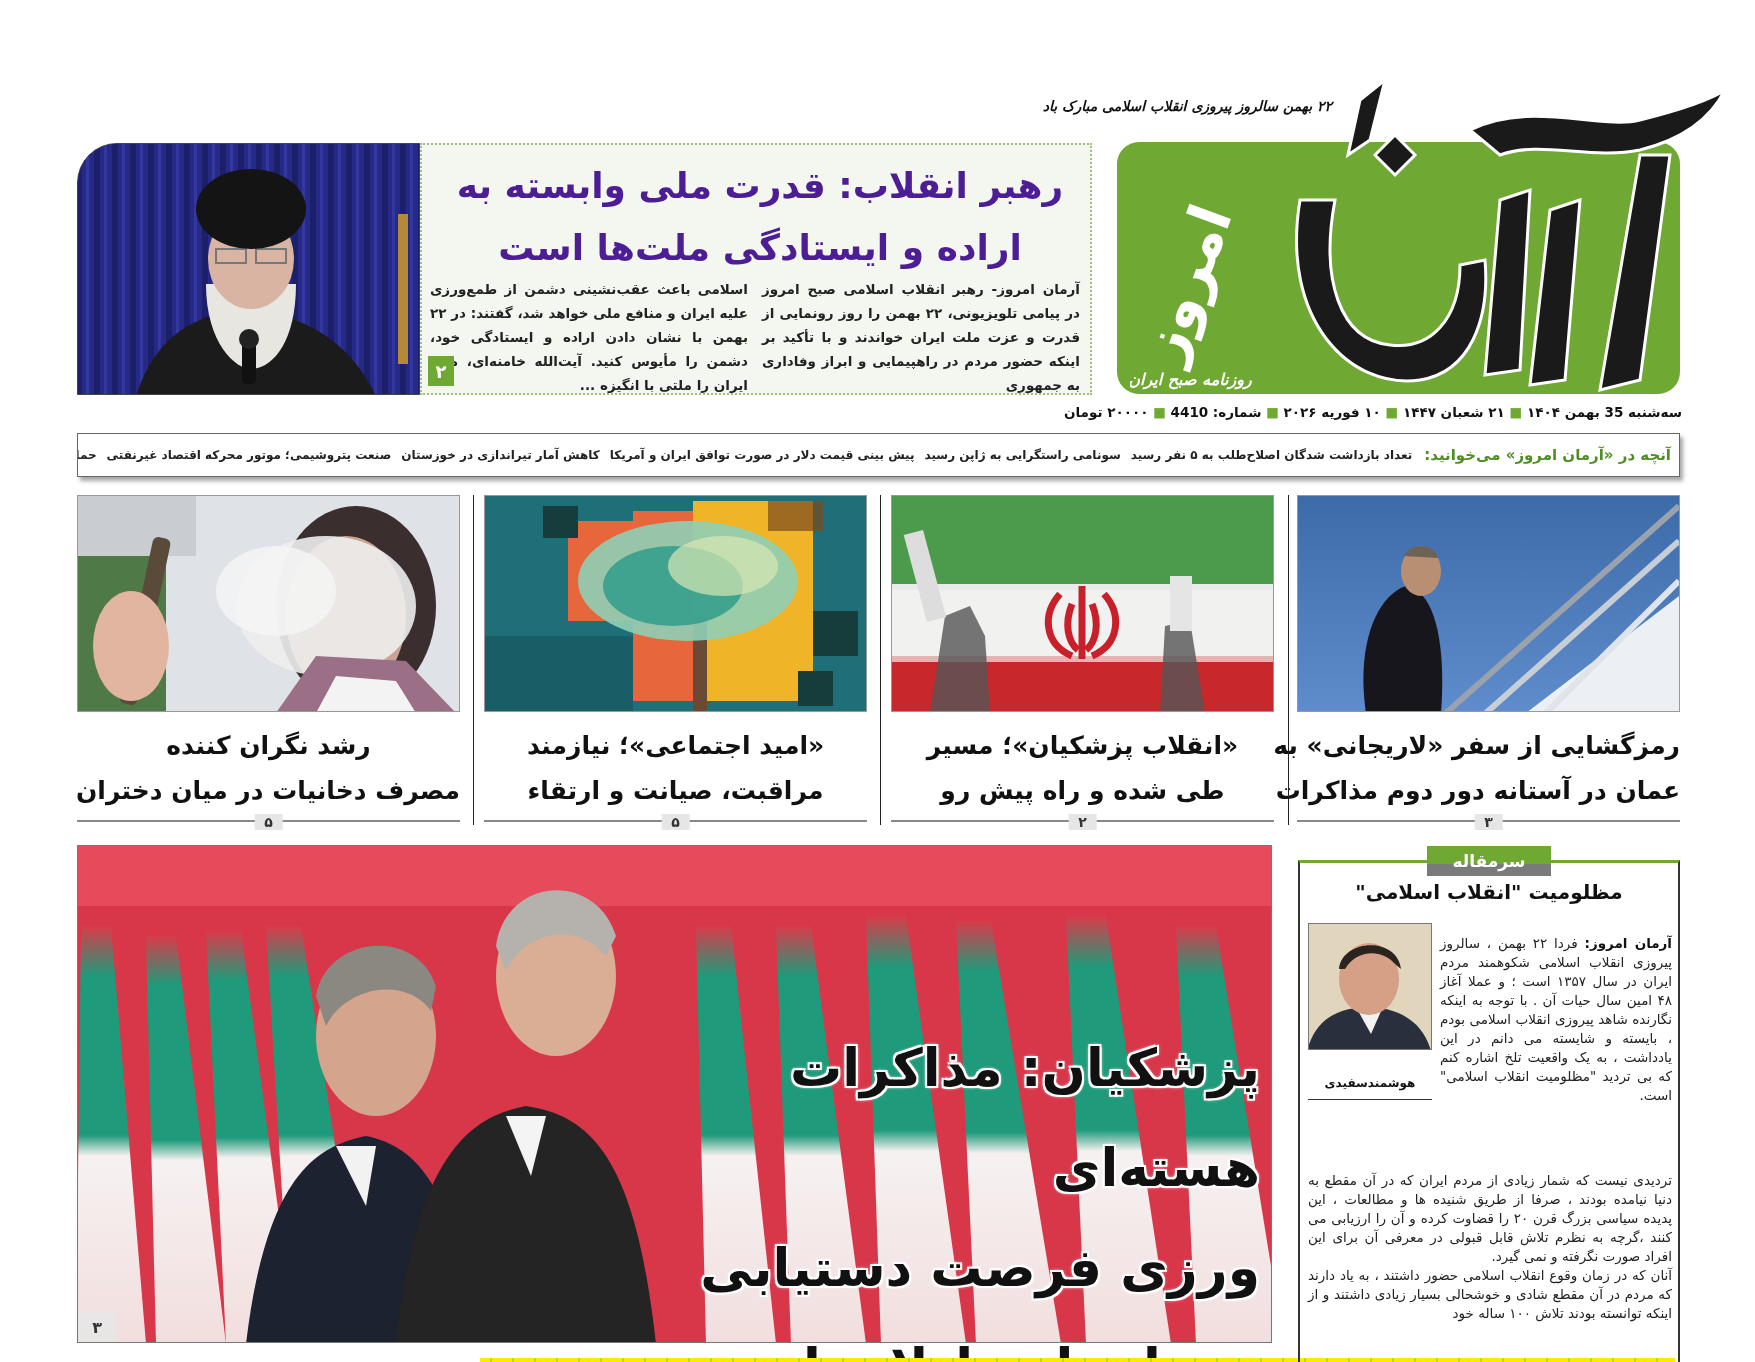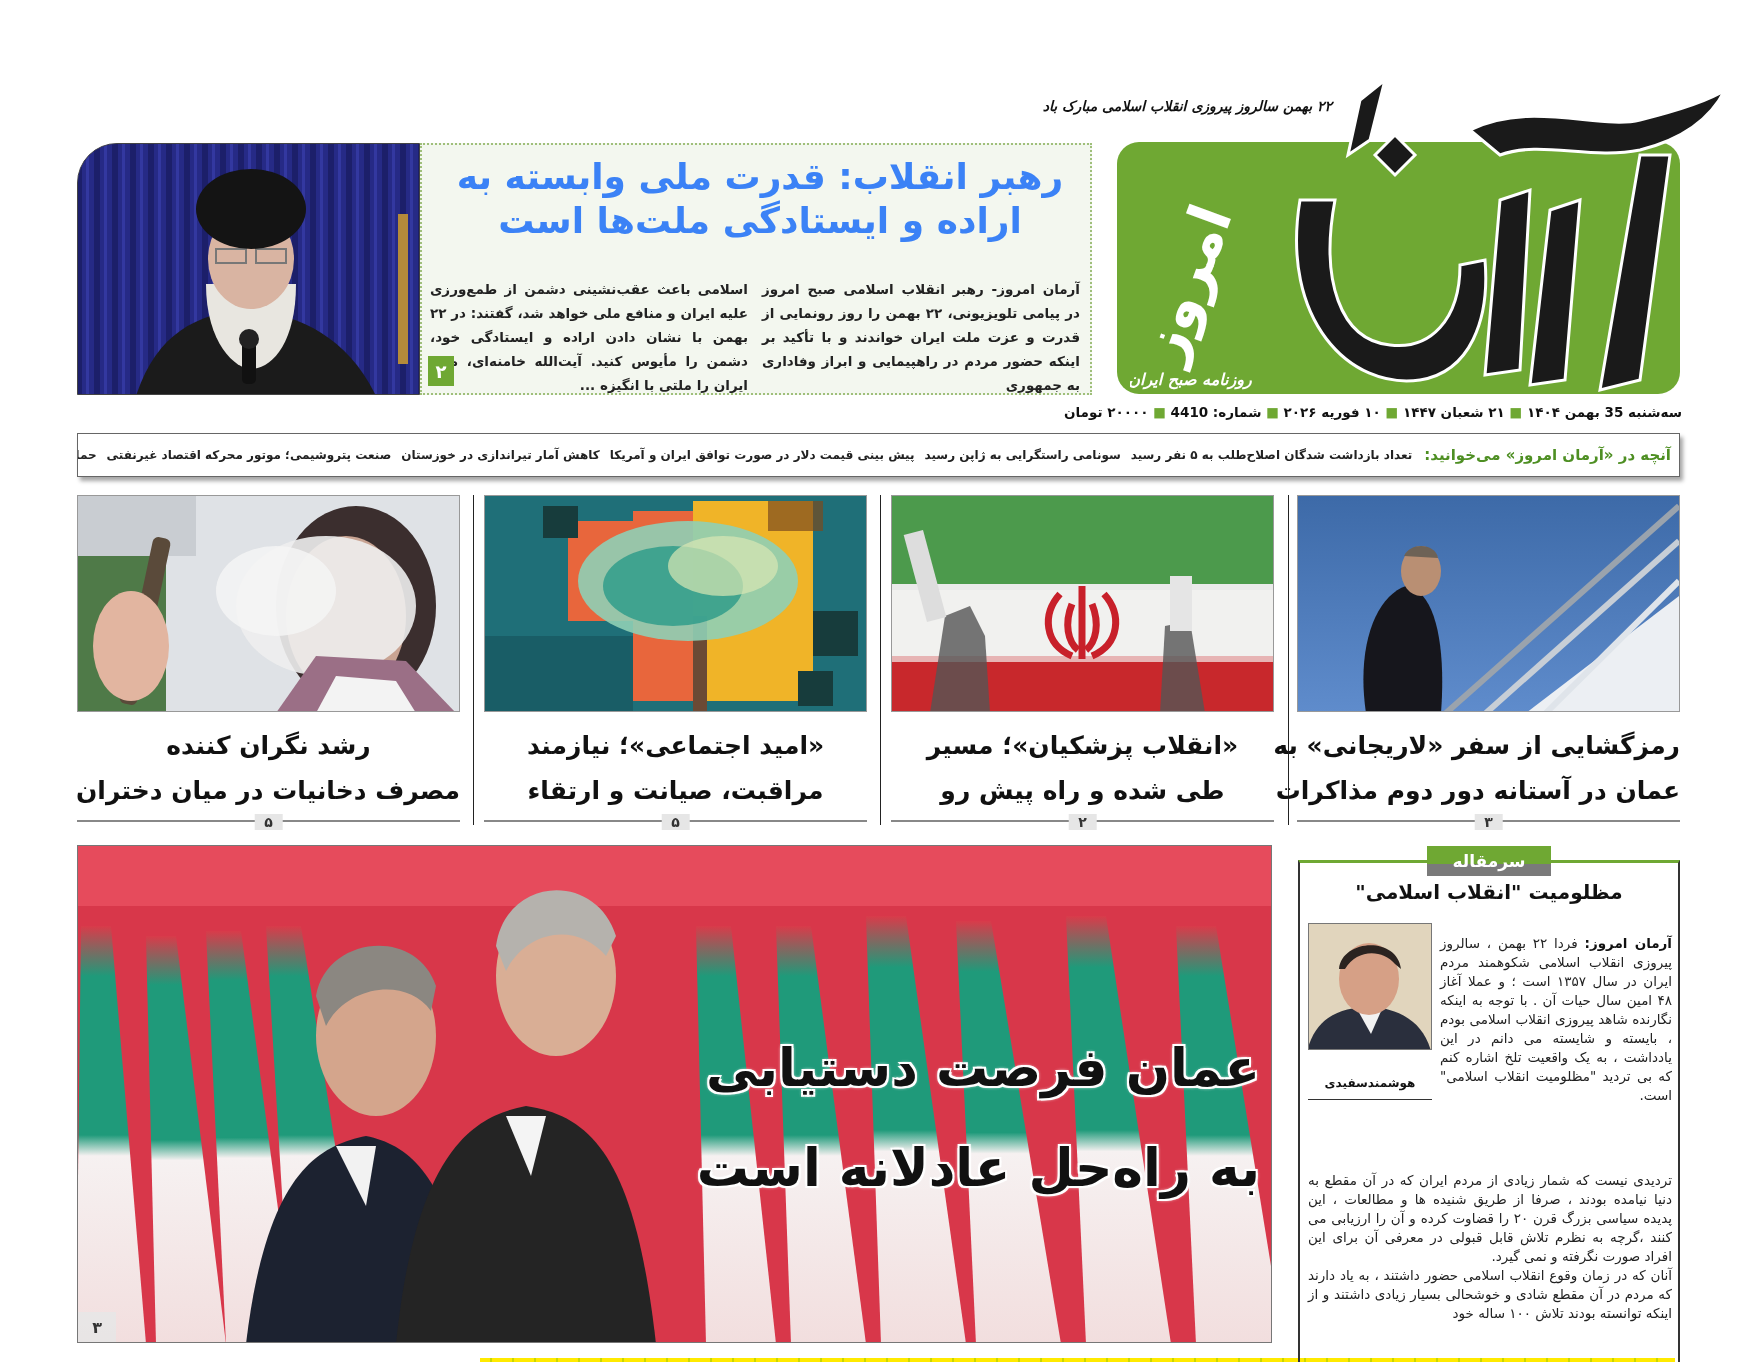--- a/index.html
+++ b/index.html
@@ -11,21 +11,21 @@
   
   .masthead-green { left: 1117px; top: 142px; width: 563px; height: 252px; background: #6fa833; border-radius: 22px; }
   .masthead-slogan { left: 1092px; top: 98px; width: 240px; font-family: "DejaVu Serif", serif; font-style: italic; font-weight: bold; font-size: 14px; color: #111; text-align: right; white-space: nowrap; direction: rtl; }
   .logo-main { left: 1170px; top: 60px; width: 560px; height: 340px; }
   .logo-sub { left: 1130px; top: 170px; width: 150px; height: 230px; }
   .dateline { left: 1117px; top: 404px; width: 565px; font-size: 13.5px; font-weight: bold; color: #111; white-space: nowrap; text-align: right; }
   .dateline .sep { color: #6fa833; }
 
   
   .lead-box { left: 420px; top: 143px; width: 672px; height: 252px; background: #f3f7ef; border: 2px dotted #9fbf7a; }
-  .lead-title { left: 440px; top: 155px; width: 640px; font-weight: bold; font-size: 36px; line-height: 44px; text-align: center; color: #3b82f6; }
+  .lead-title { left: 440px; top: 155px; width: 640px; font-weight: bold; font-size: 36px; line-height: 62px; text-align: center; color: #4c1d95; }
   .lead-body { top: 277px; width: 318px; font-size: 13.5px; line-height: 24px; font-weight: bold; text-align: justify; color: #222; }
   .lead-body.col1 { left: 762px; }
   .lead-body.col2 { left: 430px; }
   .page-badge { left: 428px; top: 356px; width: 26px; height: 30px; background: #6fa833; color: #fff; font-weight: bold; font-size: 18px; display: flex; align-items: center; justify-content: center; }
 
   .lead-photo { left: 77px; top: 143px; width: 343px; height: 252px; border-top-left-radius: 40px; overflow: hidden; background: #23267a; border: 1px solid #444; }
 
   
   .strip { left: 77px; top: 433px; width: 1603px; height: 44px; border: 1px solid #666; background: #fff; box-shadow: 3px 4px 4px rgba(0,0,0,0.35); display: flex; align-items: center; padding: 0 8px; white-space: nowrap; overflow: hidden; }
   .strip-lead { font-weight: bold; color: #4e8f23; font-size: 15px; margin-left: 6px; }
@@ -296,21 +296,22 @@
     <path d="M240 150 C 250 90, 340 80, 360 140 L 355 165 C 330 130, 270 140, 250 180 Z" fill="#8b8781"></path>
 
     <path d="M320 498 C 340 300, 400 270, 450 260 C 520 270, 560 320, 580 498 Z" fill="#242424"></path>
     <path d="M430 270 L 470 270 L 455 330 Z" fill="#f4f4f4"></path>
     <ellipse cx="480" cy="130" rx="60" ry="80" fill="#d9ae95"></ellipse>
     <path d="M420 100 C 430 30, 520 25, 540 90 L 530 110 C 500 75, 450 85, 430 125 Z" fill="#b5b2ad"></path>
   </svg>
 </div>
 
 <div class="abs main-title">
-  <div>عمان فرصت دستیابی</div>
+  <div>پزشکیان: مذاکرات هسته‌ای</div>
+  <div>ورزی فرصت دستیابی</div>
   <div>به راه‌حل عادلانه است</div>
 </div>
 
 <div class="abs main-page">۳</div>
 
 <div class="abs yellow-bar"></div>
 
 <div class="abs editorial-box"></div>
 <div class="abs editorial-tag">سرمقاله</div>
 <div class="abs editorial-title">مظلومیت "انقلاب اسلامی"</div>

